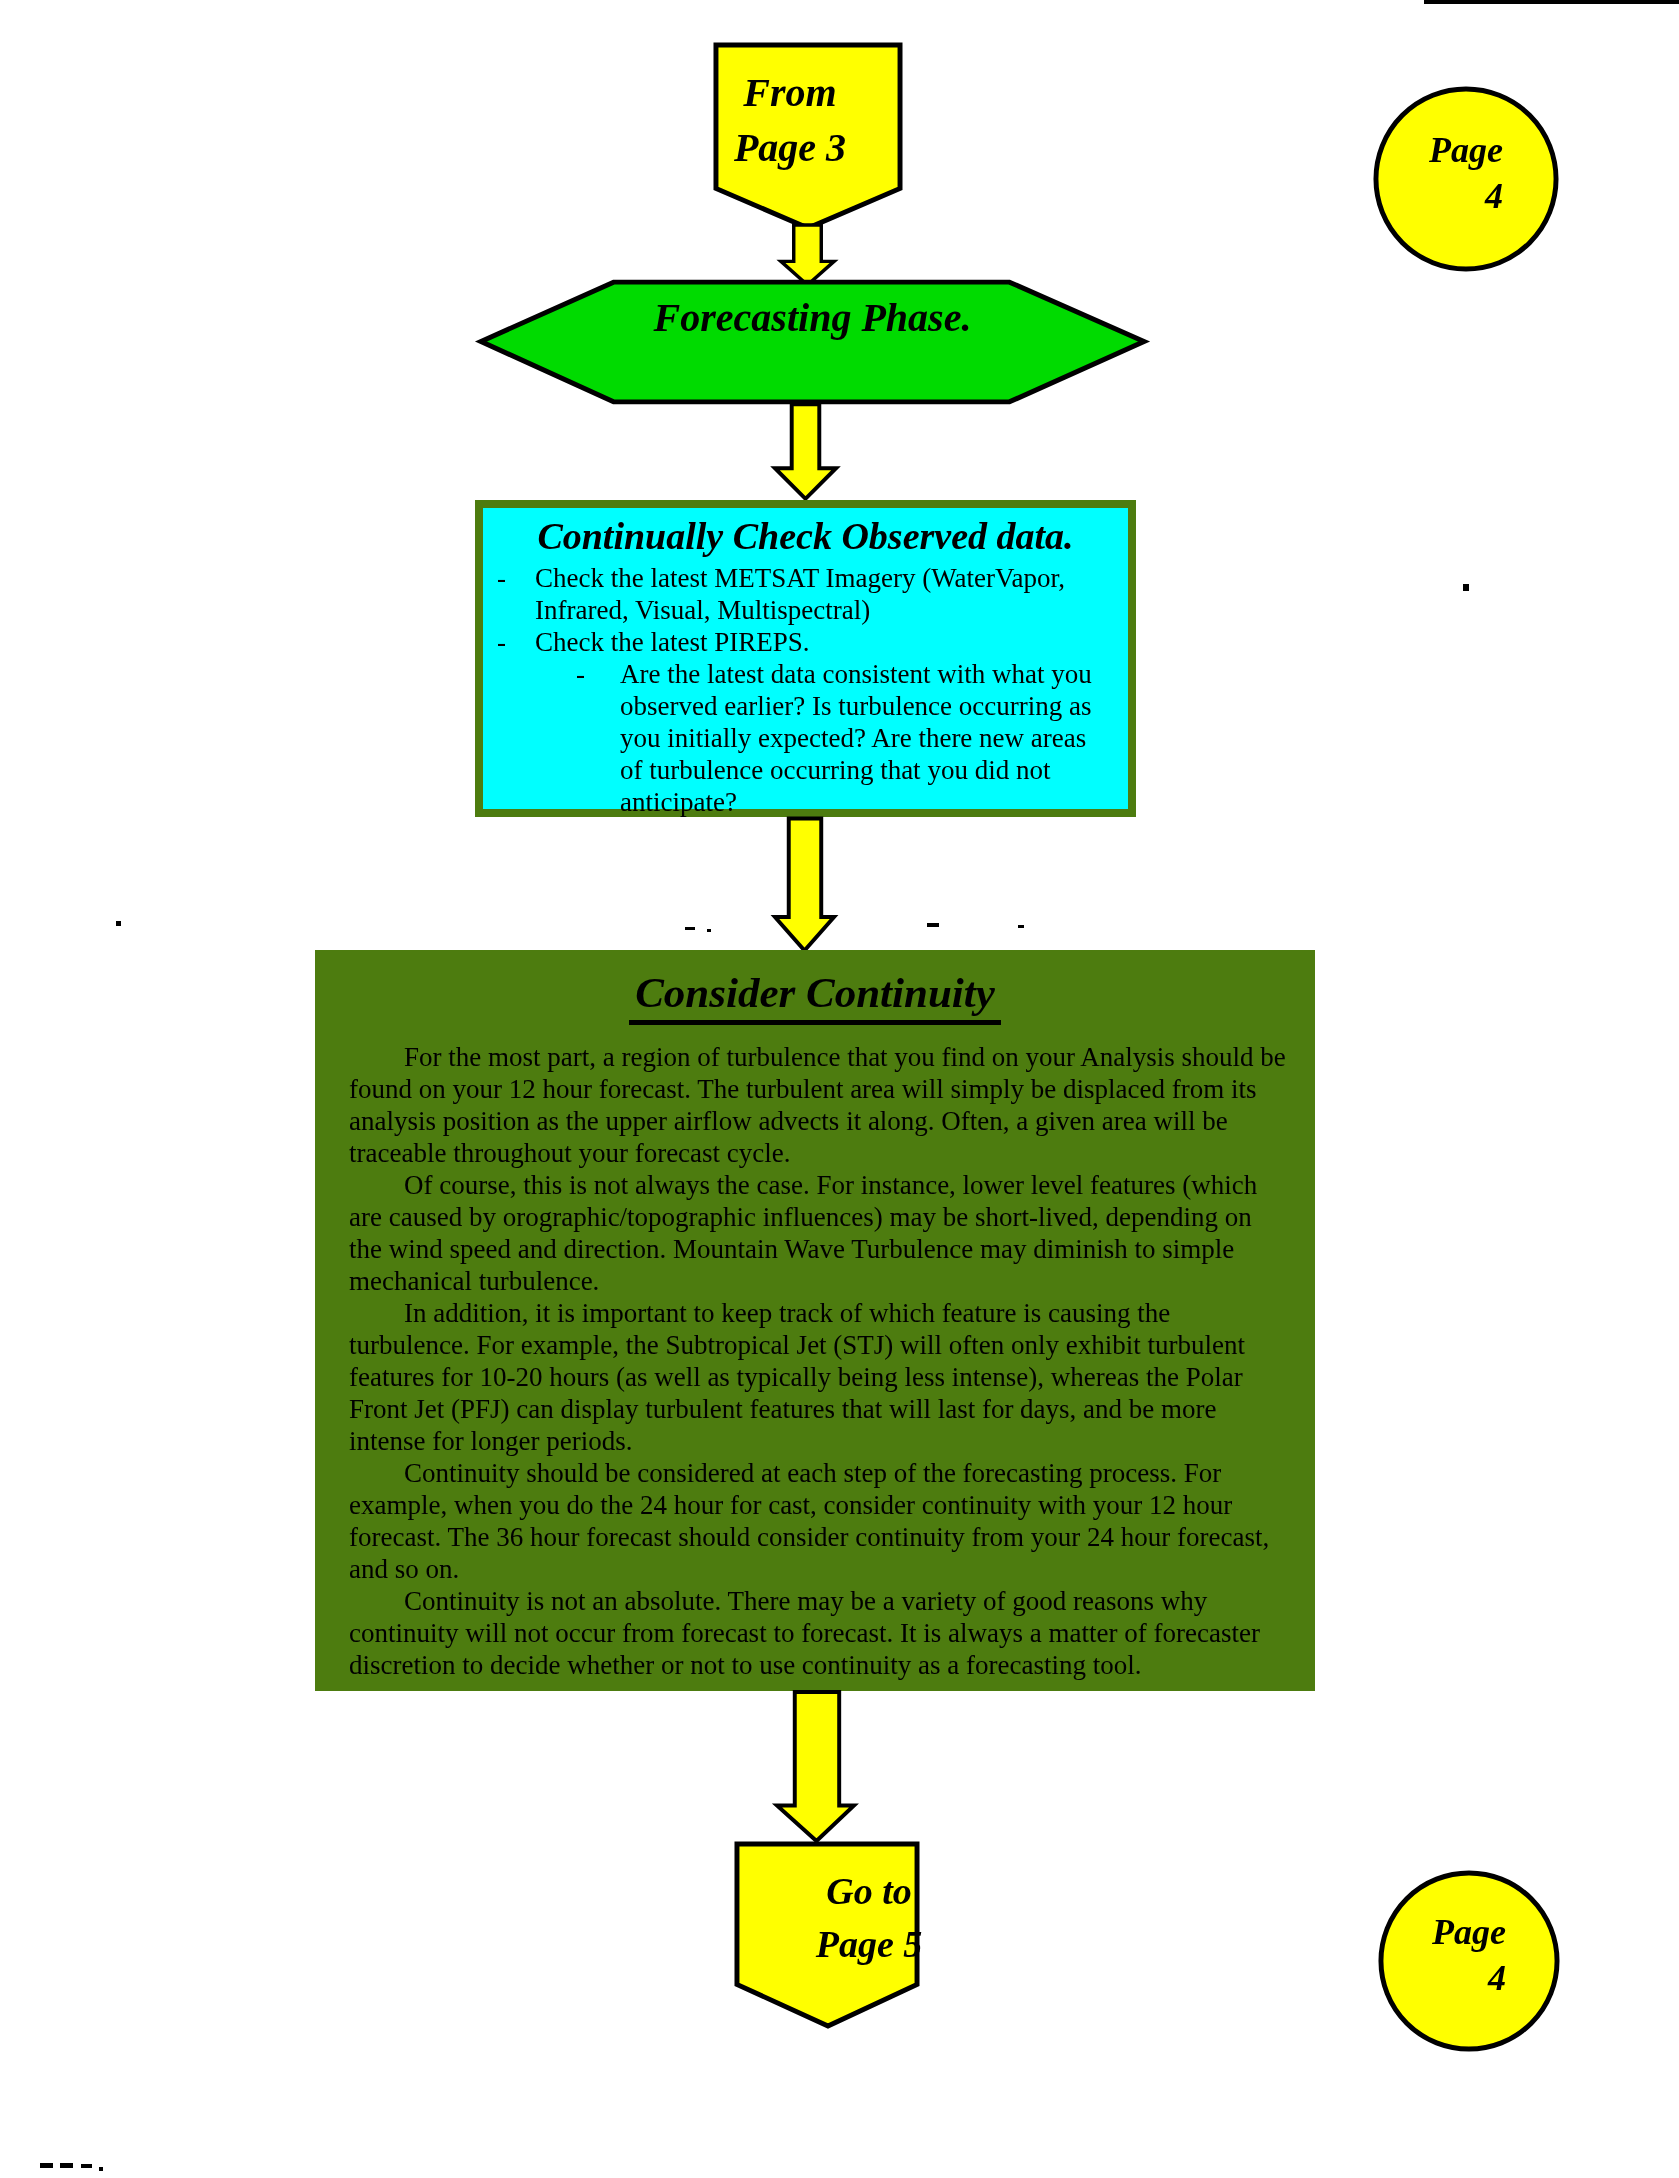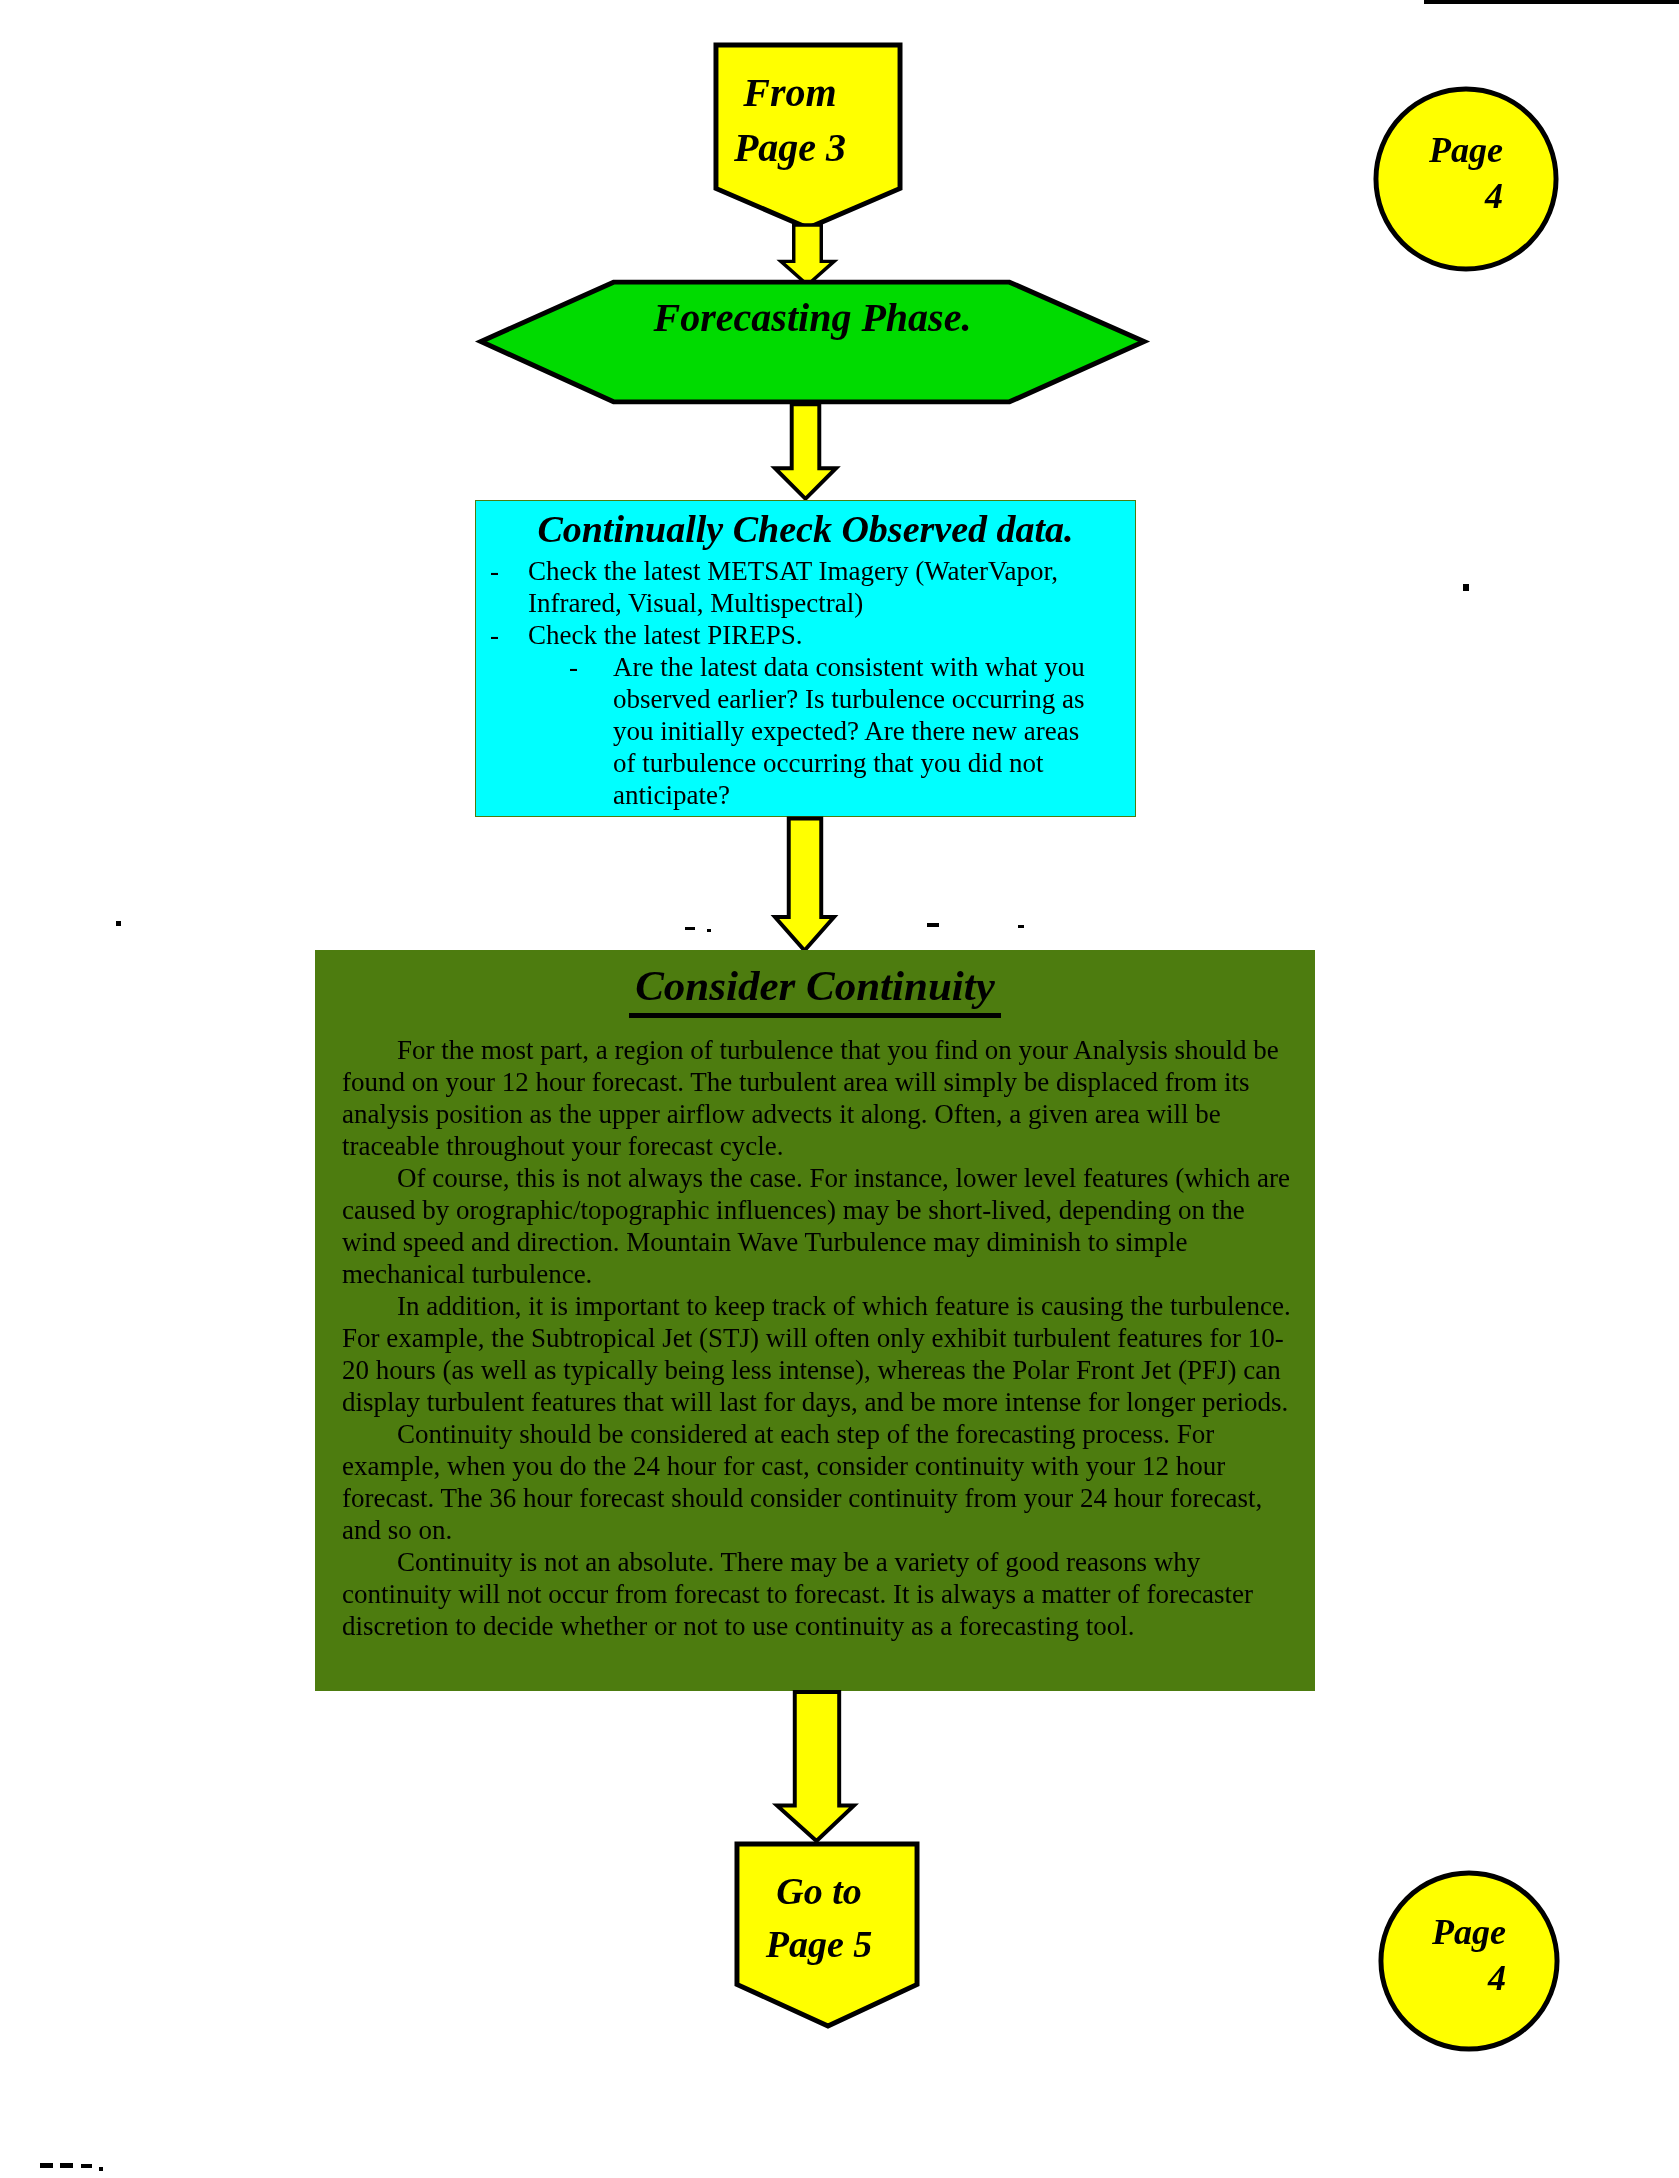--- a/index.html
+++ b/index.html
@@ -4,28 +4,28 @@
 <style>
   html,body{margin:0;padding:0;background:#ffffff;}
   .stage{position:relative;width:1679px;height:2178px;background:#ffffff;overflow:hidden;
          font-family:"Liberation Serif", serif;color:#000;}
   .abs{position:absolute;}
   svg{display:block;overflow:visible;}
   
   .node-label{position:absolute;text-align:center;font-weight:bold;font-style:italic;color:#000;}
   .from-label{left:715px;top:65px;width:150px;font-size:40px;line-height:55px;}
   .hex-label{left:478px;top:291px;width:669px;font-size:40px;line-height:53px;}
-  .goto-label{left:726px;top:1865px;width:186px;font-size:38px;line-height:53px;}
+  .goto-label{left:776px;top:1865px;width:186px;font-size:38px;line-height:53px;}
   .badge-label{font-size:36px;line-height:46px;}
   .badge-wrap{position:absolute;display:flex;align-items:center;justify-content:center;}
   .badge-top{left:1372px;top:85px;width:188px;height:188px;}
   .badge-bottom{left:1377px;top:1869px;width:184px;height:184px;}
   .badge-inner{transform:translateY(-6px);text-align:right;font-weight:bold;font-style:italic;}
   
-  .cyanbox{position:absolute;border:1px solid #4d7c0f;box-sizing:border-box;}
+  .cyanbox{position:absolute;border:8px solid #4d7c0f;box-sizing:border-box;}
   .box1{left:475px;top:500px;width:661px;height:317px;}
   .box2{left:315px;top:950px;width:1000px;height:741px;}
   .box1-title{margin-top:6px;text-align:center;font-weight:bold;font-style:italic;font-size:38px;line-height:44px;}
   .bullets{margin-top:4px;font-size:27px;line-height:32px;padding-left:8px;}
   .bullet{display:flex;}
   .bullet .dash{width:38px;flex:0 0 auto;text-align:left;padding-left:6px;}
   .bullet .btext{flex:1 1 auto;padding-right:32px;}
   .bullet.level2{margin-left:79px;}
   .bullet.level2 .dash{width:44px;}
   .box2-title{margin-top:10px;text-align:center;font-size:43px;line-height:50px;}

